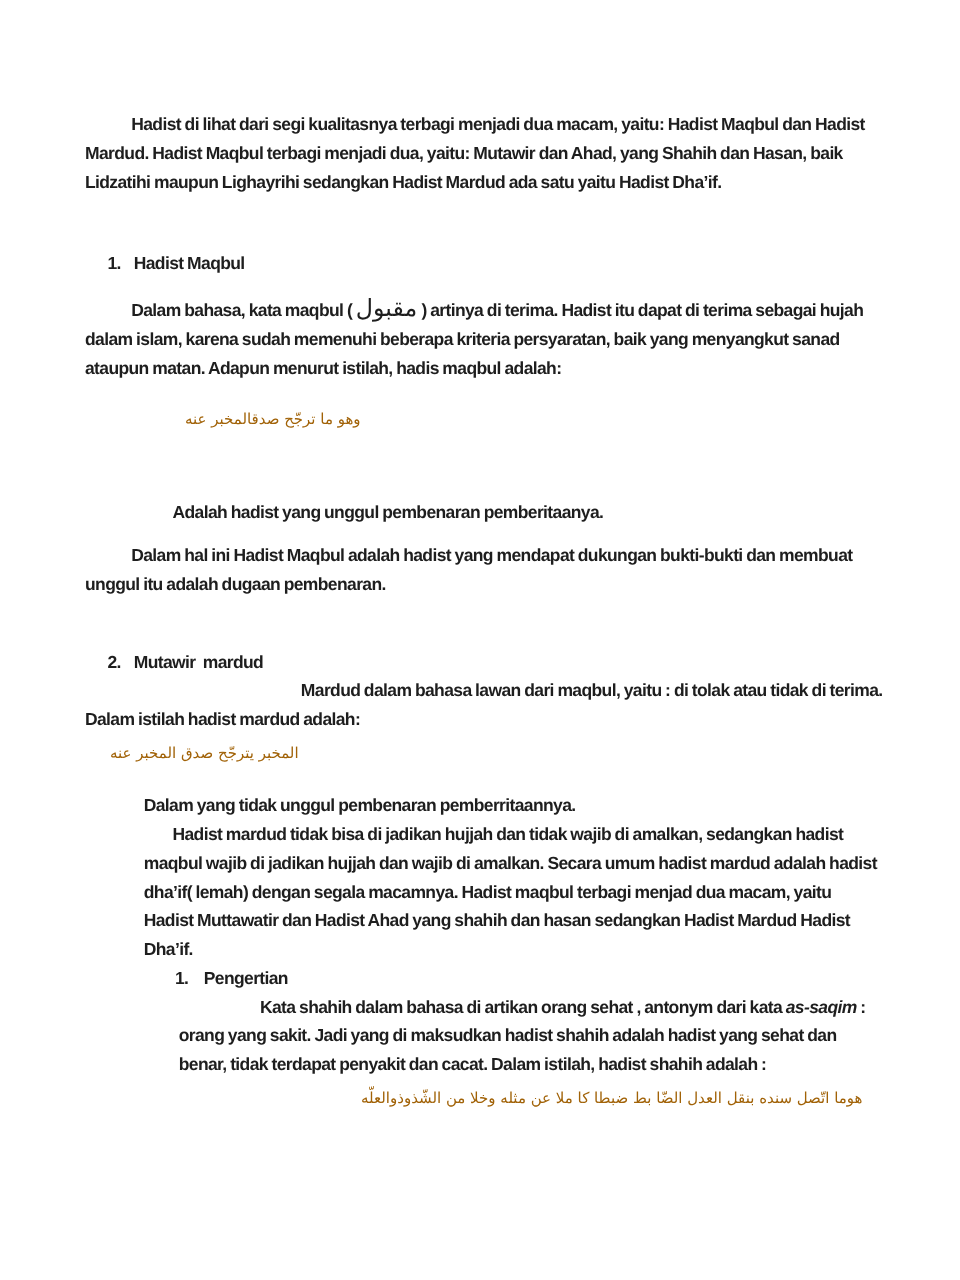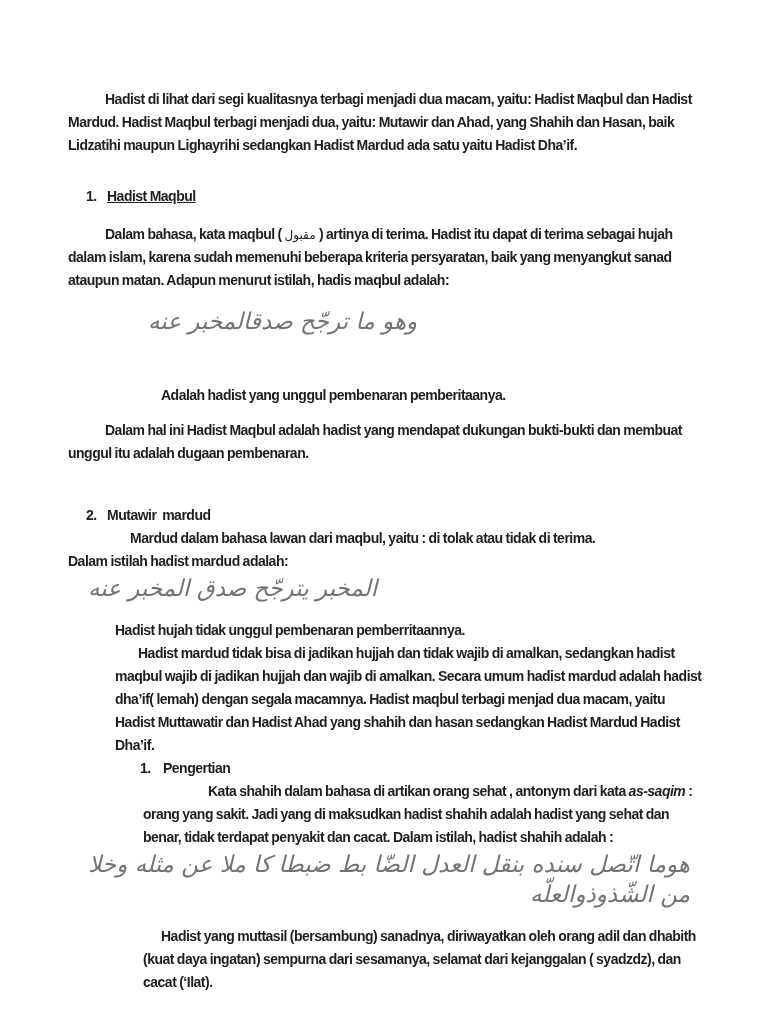--- a/index.html
+++ b/index.html
@@ -22,60 +22,59 @@
   .para { margin: 0; }
   .indent { text-indent: 37px; }
 
   
   .ar {
     font-family: "DejaVu Sans", sans-serif;
     font-weight: 400;
     letter-spacing: 0;
     word-spacing: 0;
   }
-  .ar-inline { font-size: 12px; line-height: 1; }
+  .ar-inline { font-size: 19px; line-height: 1; }
   .ar-line {
     display: block;
     direction: rtl;
     unicode-bidi: isolate;
-    font-size: 23px;
+    font-size: 12px;
     line-height: 30px;
     width: max-content;
-    color: #737373;
-    font-style: italic;
+    color: #a16207;
   }
   .italic { font-style: italic; }
   .prewrap { white-space: pre-wrap; }
 
   
   .num-heading { margin-left: 18px; }
   .num-heading .num { display: inline-block; width: 21px; }
 
   
   .s1-arabic { margin-left: 80px; margin-top: 14px; }
-  .s1-def { margin-left: 93px; margin-top: 48px; }
+  .s1-def { margin-left: 70px; margin-top: 48px; }
   .s1-close { margin-top: 12px; }
 
   
-  .s2-line1 { margin-left: 62px; }
+  .s2-line1 { margin-left: 62px; text-align: right; }
   .s2-line2 { }
   .s2-arabic { margin-left: 20px; }
   .s2-def { margin-left: 47px; margin-top: 16px; }
   .s2-close { margin-left: 47px; text-indent: 23px; }
 
   
   .sA-heading { margin-left: 35px; margin-top: 4px; }
   .sA-heading .letter { display: inline-block; width: 30px; }
   .sA-sub { margin-left: 72px; }
   .sA-sub .num { display: inline-block; width: 23px; }
   .sA-para { margin-left: 75px; text-indent: 65px; }
   .sA-arabic { margin-left: 17px; width: 605px; }
   .sA-close { margin-left: 75px; text-indent: 18px; margin-top: 16px; }
 
-  .mt-h1 { margin-top: 28px; text-decoration: underline; }
+  .mt-h1 { margin-top: 42px; }
   .mt-p2 { margin-top: 15px; }
   .mt-h2 { margin-top: 39px; }
 </style>
 </head>
 <body>
 
 <div class="page">
 
   <p class="para indent">Hadist di lihat dari segi kualitasnya terbagi menjadi dua macam, yaitu: Hadist Maqbul dan Hadist Mardud. Hadist Maqbul terbagi menjadi dua, yaitu: Mutawir dan Ahad, yang Shahih dan Hasan, baik Lidzatihi maupun Lighayrihi sedangkan Hadist Mardud ada satu yaitu Hadist Dha’if.</p>
 
@@ -89,26 +88,25 @@
 
   <p class="para indent s1-close">Dalam hal ini Hadist Maqbul adalah hadist yang mendapat dukungan bukti-bukti dan membuat unggul itu adalah dugaan pembenaran.</p>
 
   <p class="para num-heading mt-h2"><span class="num">2.</span><span class="prewrap">Mutawir  mardud</span></p>
 
   <p class="para s2-line1">Mardud dalam bahasa lawan dari maqbul, yaitu : di tolak atau tidak di terima.</p>
   <p class="para s2-line2">Dalam istilah hadist mardud adalah:</p>
 
   <span class="ar ar-line s2-arabic">المخبر يترجّح صدق المخبر عنه</span>
 
-  <p class="para s2-def">Hadist hujah tidak unggul pembenaran pemberritaannya.</p>
+  <p class="para s2-def">Dalam yang tidak unggul pembenaran pemberritaannya.</p>
 
   <p class="para s2-close">Hadist mardud tidak bisa di jadikan hujjah dan tidak wajib di amalkan, sedangkan hadist maqbul wajib di jadikan hujjah dan wajib di amalkan. Secara umum hadist mardud adalah hadist dha’if( lemah) dengan segala macamnya. Hadist maqbul terbagi menjad dua macam, yaitu Hadist Muttawatir dan Hadist Ahad yang shahih dan hasan sedangkan Hadist Mardud Hadist Dha’if.</p>
 
 
   <p class="para sA-sub"><span class="num">1.</span><span>Pengertian</span></p>
 
   <p class="para sA-para"><span>Kata shahih dalam bahasa di artikan orang sehat , antonym dari kata </span><span class="italic">as-saqim</span><span> : orang yang sakit. Jadi yang di maksudkan hadist shahih adalah hadist yang sehat dan benar, tidak terdapat penyakit dan cacat. Dalam istilah, hadist shahih adalah :</span></p>
 
   <span class="ar ar-line sA-arabic">هوما اتّصل سنده بنقل العدل الضّا بط ضبطا كا ملا عن مثله وخلا من الشّذوذوالعلّه</span>
 
-  <p class="para sA-close">Hadist yang muttasil (bersambung) sanadnya, diriwayatkan oleh orang adil dan dhabith (kuat daya ingatan) sempurna dari sesamanya, selamat dari kejanggalan ( syadzdz), dan cacat (‘Ilat).</p>
 
 </div>
 
 </body></html>

